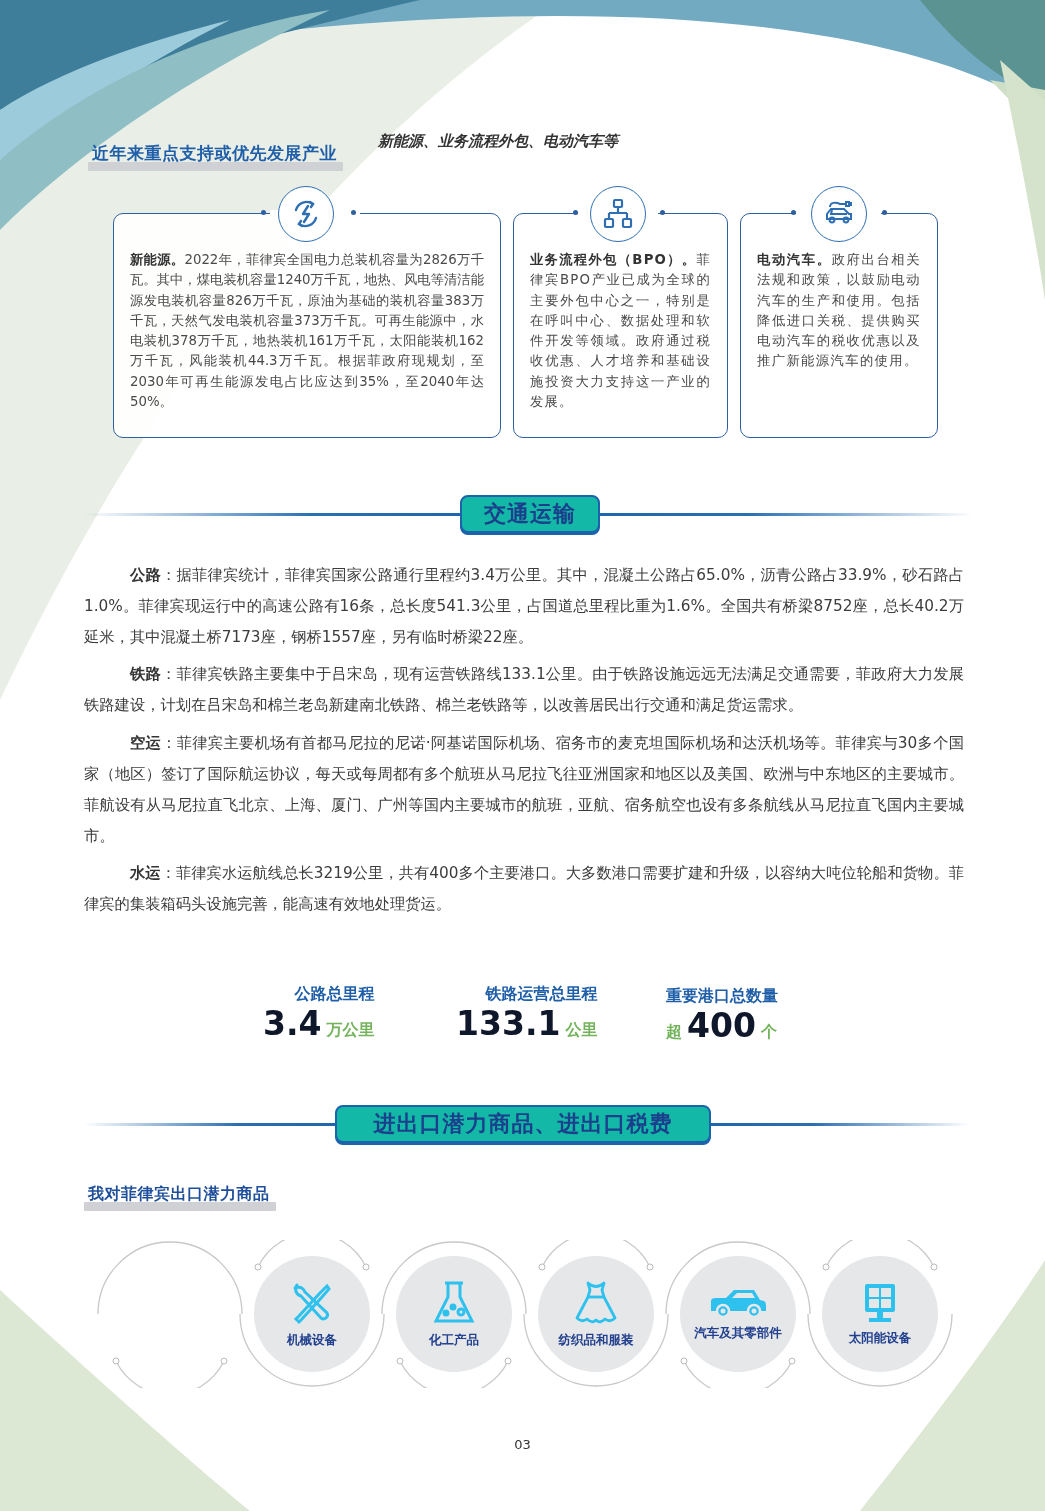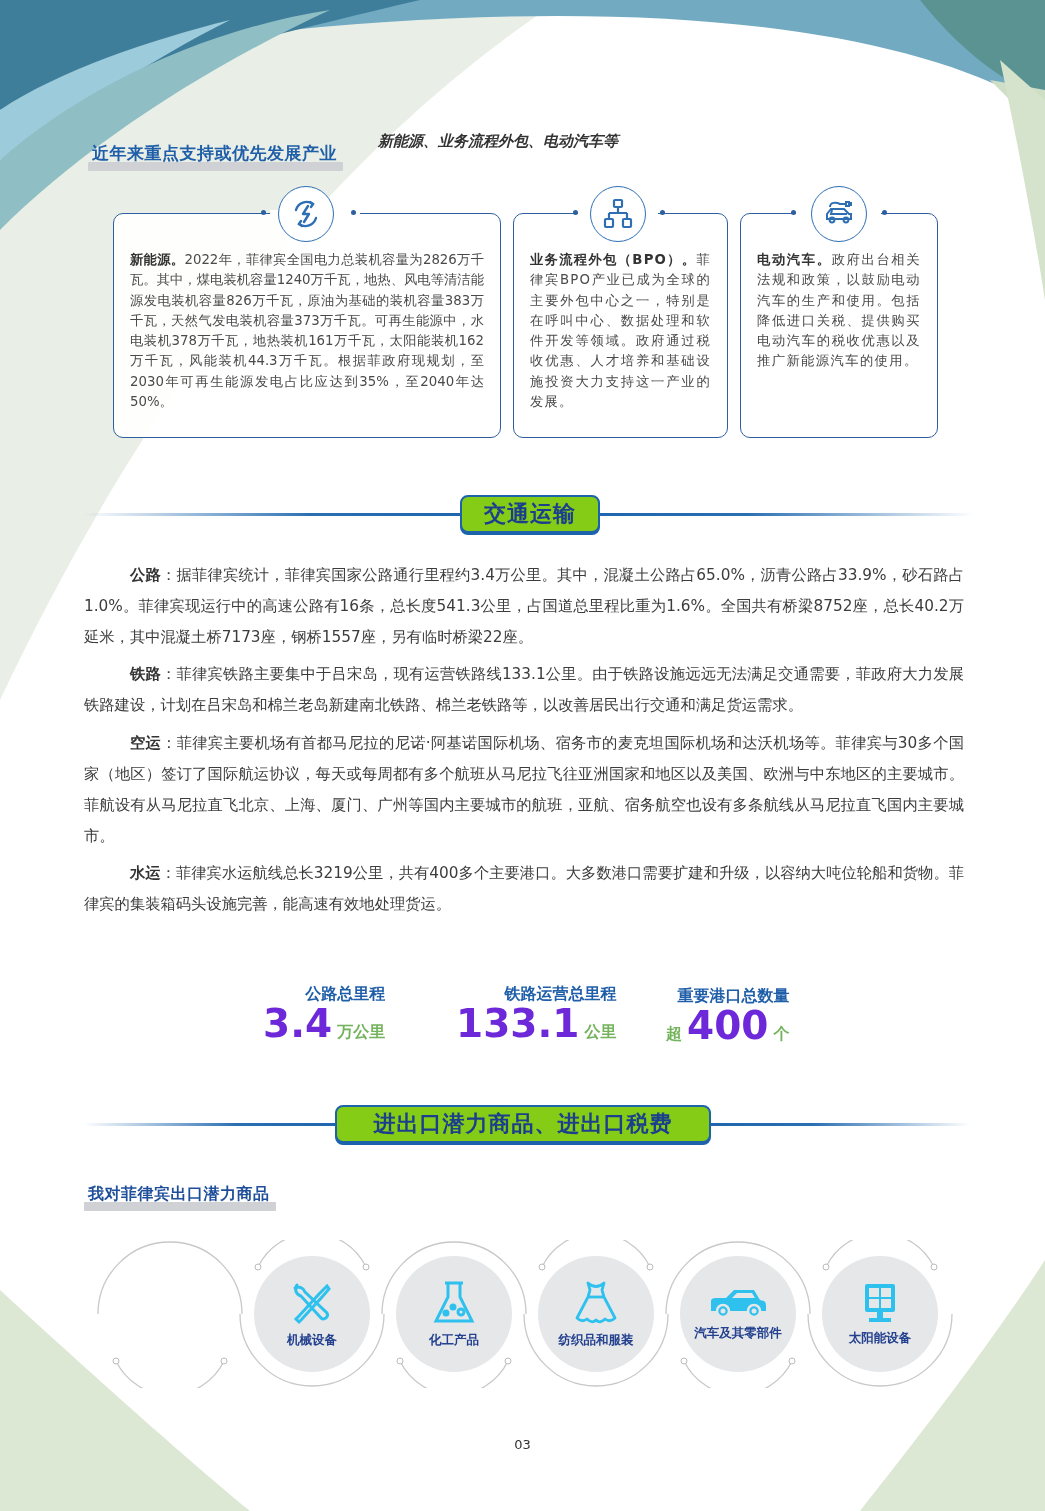--- a/index.html
+++ b/index.html
@@ -34,31 +34,31 @@
     display: flex; align-items: center; justify-content: center;
   }
 
   
   .banner-line {
     position: absolute; height: 3px;
     background: linear-gradient(90deg, rgba(31,110,180,0) 0%, #2b6fb3 60%, #1f66ae 100%);
   }
   .banner-line.right { background: linear-gradient(90deg, #1f66ae 0%, #2b6fb3 40%, rgba(31,110,180,0) 100%); }
   .banner {
-    position: absolute; background: #84cc16; border: 2px solid #1d63ac; border-radius: 8px;
+    position: absolute; background: #14b8a6; border: 2px solid #1d63ac; border-radius: 8px;
     color: #1b3f8c; font-weight: bold; font-size: 22px; text-align: center; letter-spacing: 1px;
     box-shadow: 0 2px 0 #1d63ac;
   }
 
   .para { position: absolute; left: 84px; width: 880px; font-size: 15.3px; line-height: 31px; color: #3c3c3c; text-align: justify; text-indent: 34px; }
   .para b { color: #333; margin-left: 12px; }
 
   .stat { position: absolute; }
   .stat-label { font-size: 16px; color: #1f5ea8; font-weight: bold; text-align: right; }
-  .stat-value { font-size: 39px; color: #6d28d9; font-weight: bold; line-height: 38px; }
+  .stat-value { font-size: 33px; color: #0f172a; font-weight: bold; line-height: 38px; }
   .stat-unit { font-size: 16px; color: #73b35b; font-weight: bold; }
 
   .goods { position: absolute; top: 1240px; left: 96px; width: 860px; height: 200px; }
   .good { position: absolute; top: 0; width: 148px; height: 200px; }
   .good-ring { position: absolute; left: 0; top: 0; width: 148px; height: 148px; }
   .good-inner {
     position: absolute; left: 16px; top: 16px; width: 116px; height: 116px; border-radius: 50%;
     background: #e6e7e9; display: flex; flex-direction: column; align-items: center; justify-content: center;
   }
   .good-label { font-size: 12.5px; font-weight: bold; color: #23418e; text-align: center; line-height: 16px; margin-top: 6px; white-space: pre-line; }

